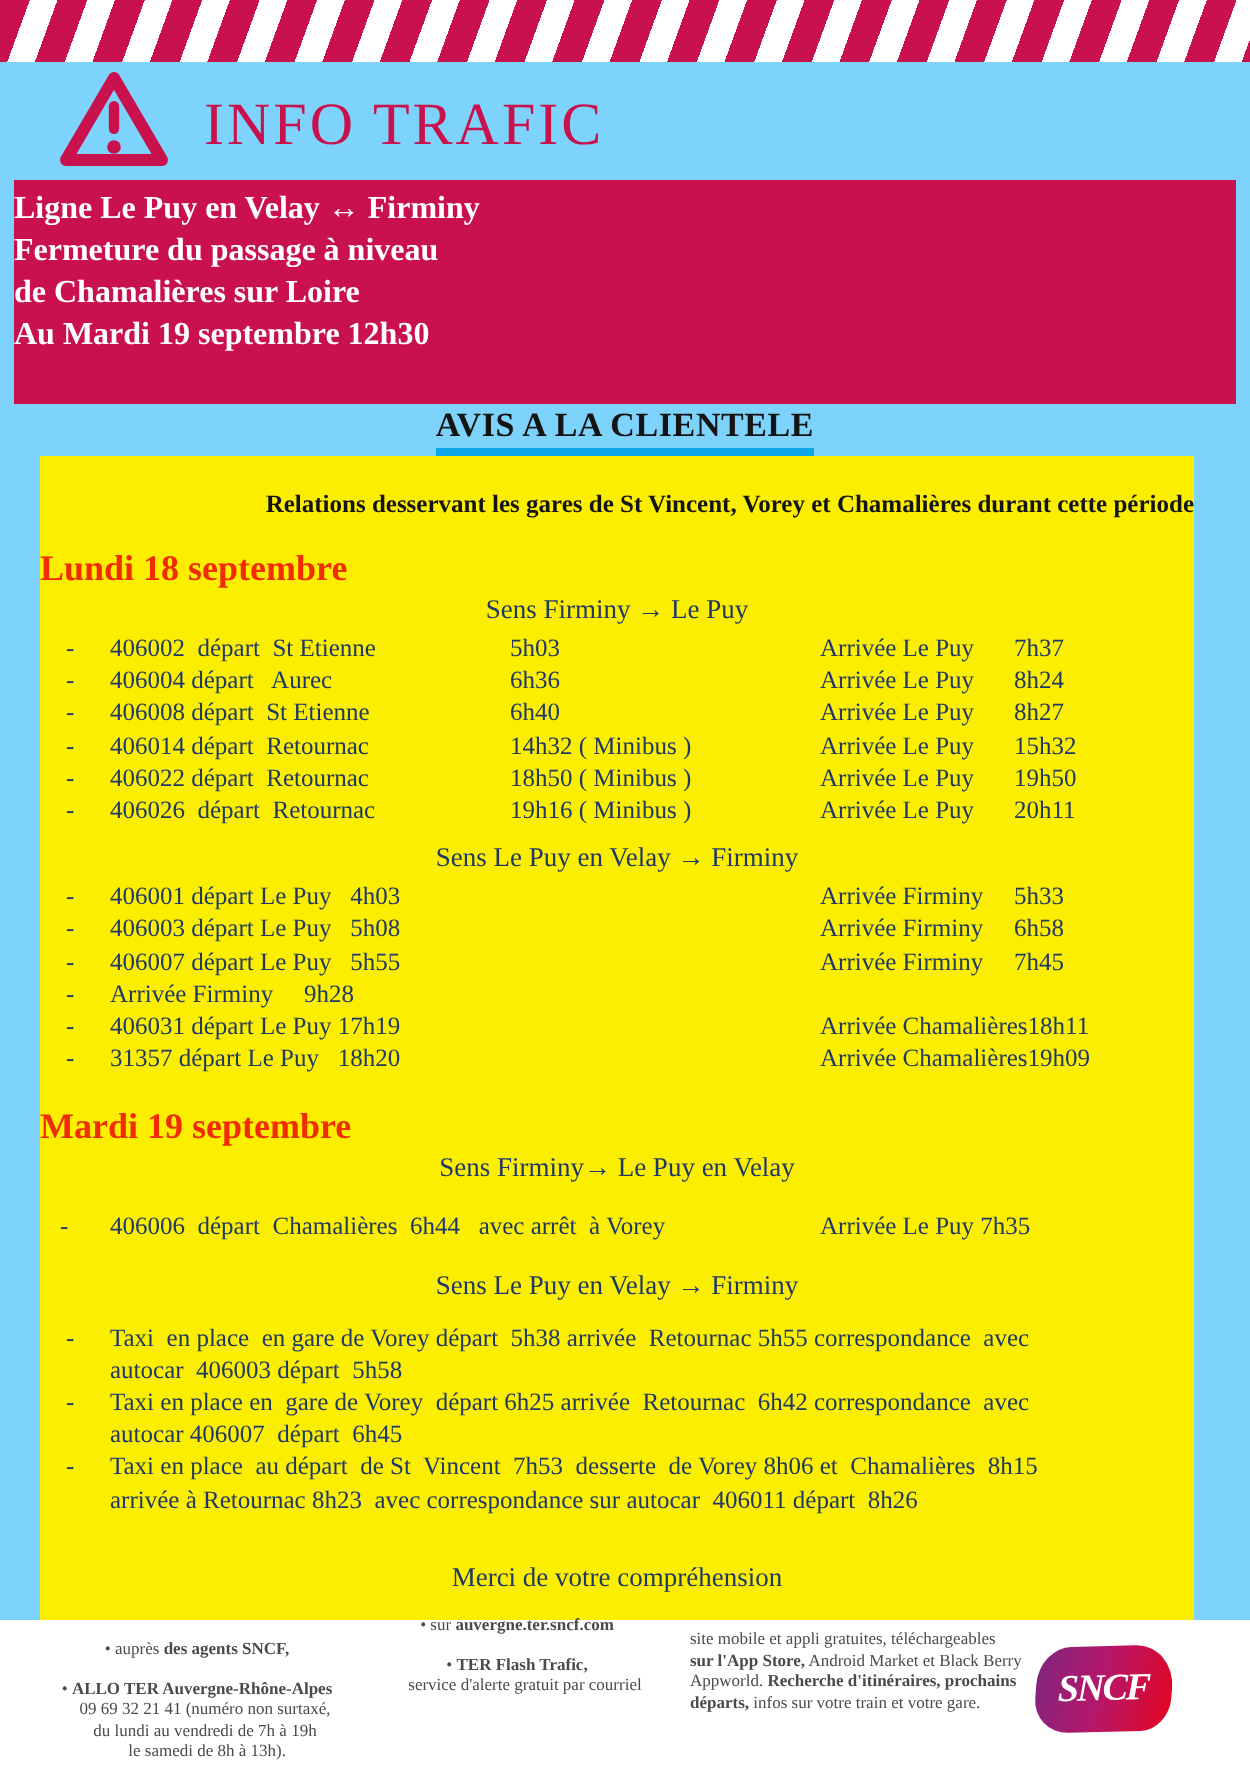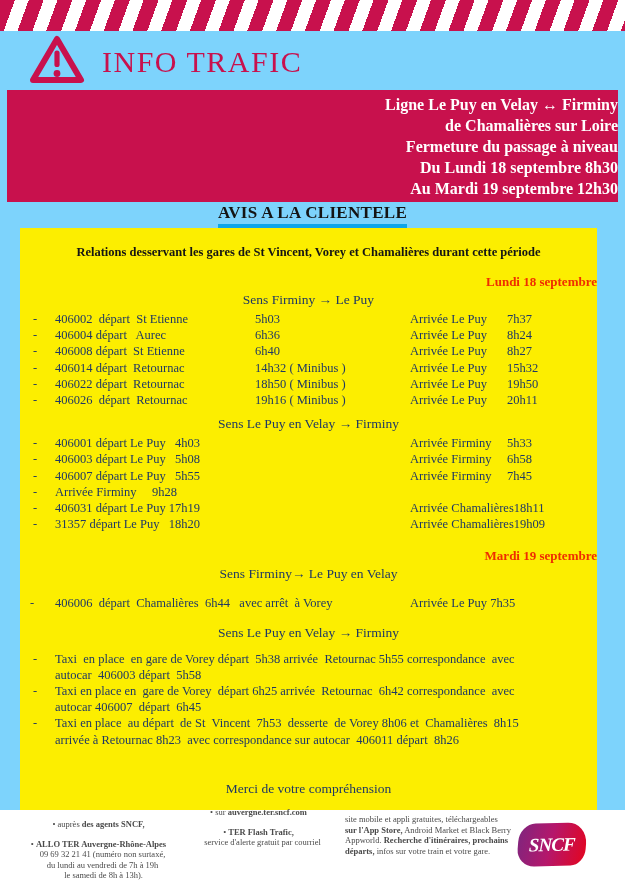--- a/index.html
+++ b/index.html
@@ -11,36 +11,36 @@
   .stripes{
     position:absolute;top:0;left:0;width:625px;height:31px;
     background:repeating-linear-gradient(110deg,#C8114D 0 14px,#ffffff 14px 27px);
   }
   
   .alert-head{position:absolute;top:34px;left:28px;display:flex;align-items:center;gap:16px;}
   .info-title{font-size:30px;color:#C8114D;letter-spacing:1.5px;font-weight:400;}
   
   .banner{
     position:absolute;top:90px;left:7px;width:611px;height:112px;background:#C8114D;
-    color:#ffffff;text-align:right;font-weight:bold;font-size:16px;line-height:21px;
+    color:#ffffff;text-align:left;font-weight:bold;font-size:16px;line-height:21px;
     padding-top:4px;box-sizing:border-box;
   }
   
   .avis-wrap{position:absolute;top:203px;left:0;width:625px;text-align:center;}
   .avis{
     display:inline-block;font-size:17px;font-weight:bold;color:#141414;
     border-bottom:4px solid #0ea5e9;padding-bottom:1px;letter-spacing:.3px;
   }
   
   .yellow{
     position:absolute;top:228px;left:20px;width:577px;height:582px;background:#FCEE00;
     color:#1F3864;font-size:12.5px;
   }
-  .intro{margin:0;padding-top:17px;text-align:center;font-weight:bold;color:#141414;font-size:12.5px;}
-  .date-head{margin-top:14px;text-align:right;color:#EF2D00;font-weight:bold;font-size:13px;}
+  .intro{margin:0;padding-top:17px;text-align:right;font-weight:bold;color:#141414;font-size:12.5px;}
+  .date-head{margin-top:14px;text-align:left;color:#EF2D00;font-weight:bold;font-size:18px;}
   .sens{margin-top:2px;text-align:center;color:#1F3864;font-size:13.5px;}
   .sens.tight{margin-top:8px;}
   .rows{margin-top:3px;}
   .row{display:flex;line-height:16.2px;white-space:pre;}
   .c-dash{width:35px;padding-left:13px;box-sizing:border-box;flex:none;}
   .c-left{width:200px;flex:none;}
   .c-left-wide{width:355px;flex:none;}
   .c-mid{width:155px;flex:none;}
   .c-arr{min-width:97px;flex:none;}
   .c-time{flex:none;}
@@ -82,23 +82,22 @@
         <path d="M29 5 L53 46 L5 46 Z" fill="none" stroke="#C8114D" stroke-width="6" stroke-linejoin="round"></path>
         <rect x="26.4" y="16.5" width="5.2" height="16.5" rx="2.6" fill="#C8114D"></rect>
         <circle cx="29" cy="39.5" r="3.4" fill="#C8114D"></circle>
       </svg>
     </span>
     <span class="info-title">INFO TRAFIC</span>
   </div>
 
   <div class="banner">
     <div>Ligne Le Puy en Velay ↔ Firminy</div>
+    <div>Fermeture du passage à niveau</div>
     <div>de Chamalières sur Loire</div>
-    <div>Fermeture du passage à niveau</div>
-    <div>Du Lundi 18 septembre 8h30</div>
     <div>Au Mardi 19 septembre 12h30</div>
   </div>
 
   <div class="avis-wrap">
     <span class="avis">AVIS A LA CLIENTELE</span>
   </div>
 
   <div class="yellow">
 
     <p class="intro">Relations desservant les gares de St Vincent, Vorey et Chamalières  durant cette période</p>

